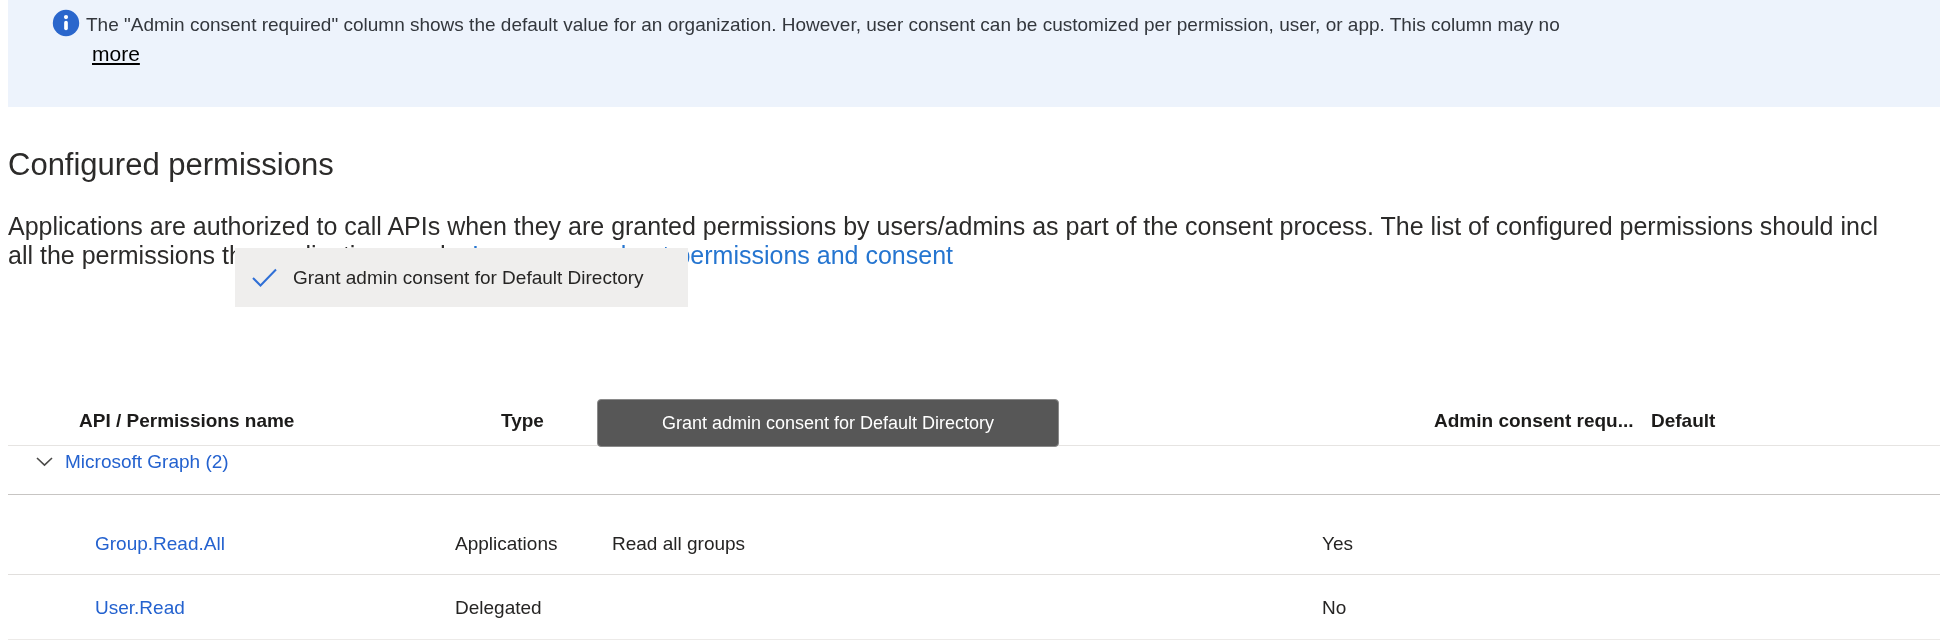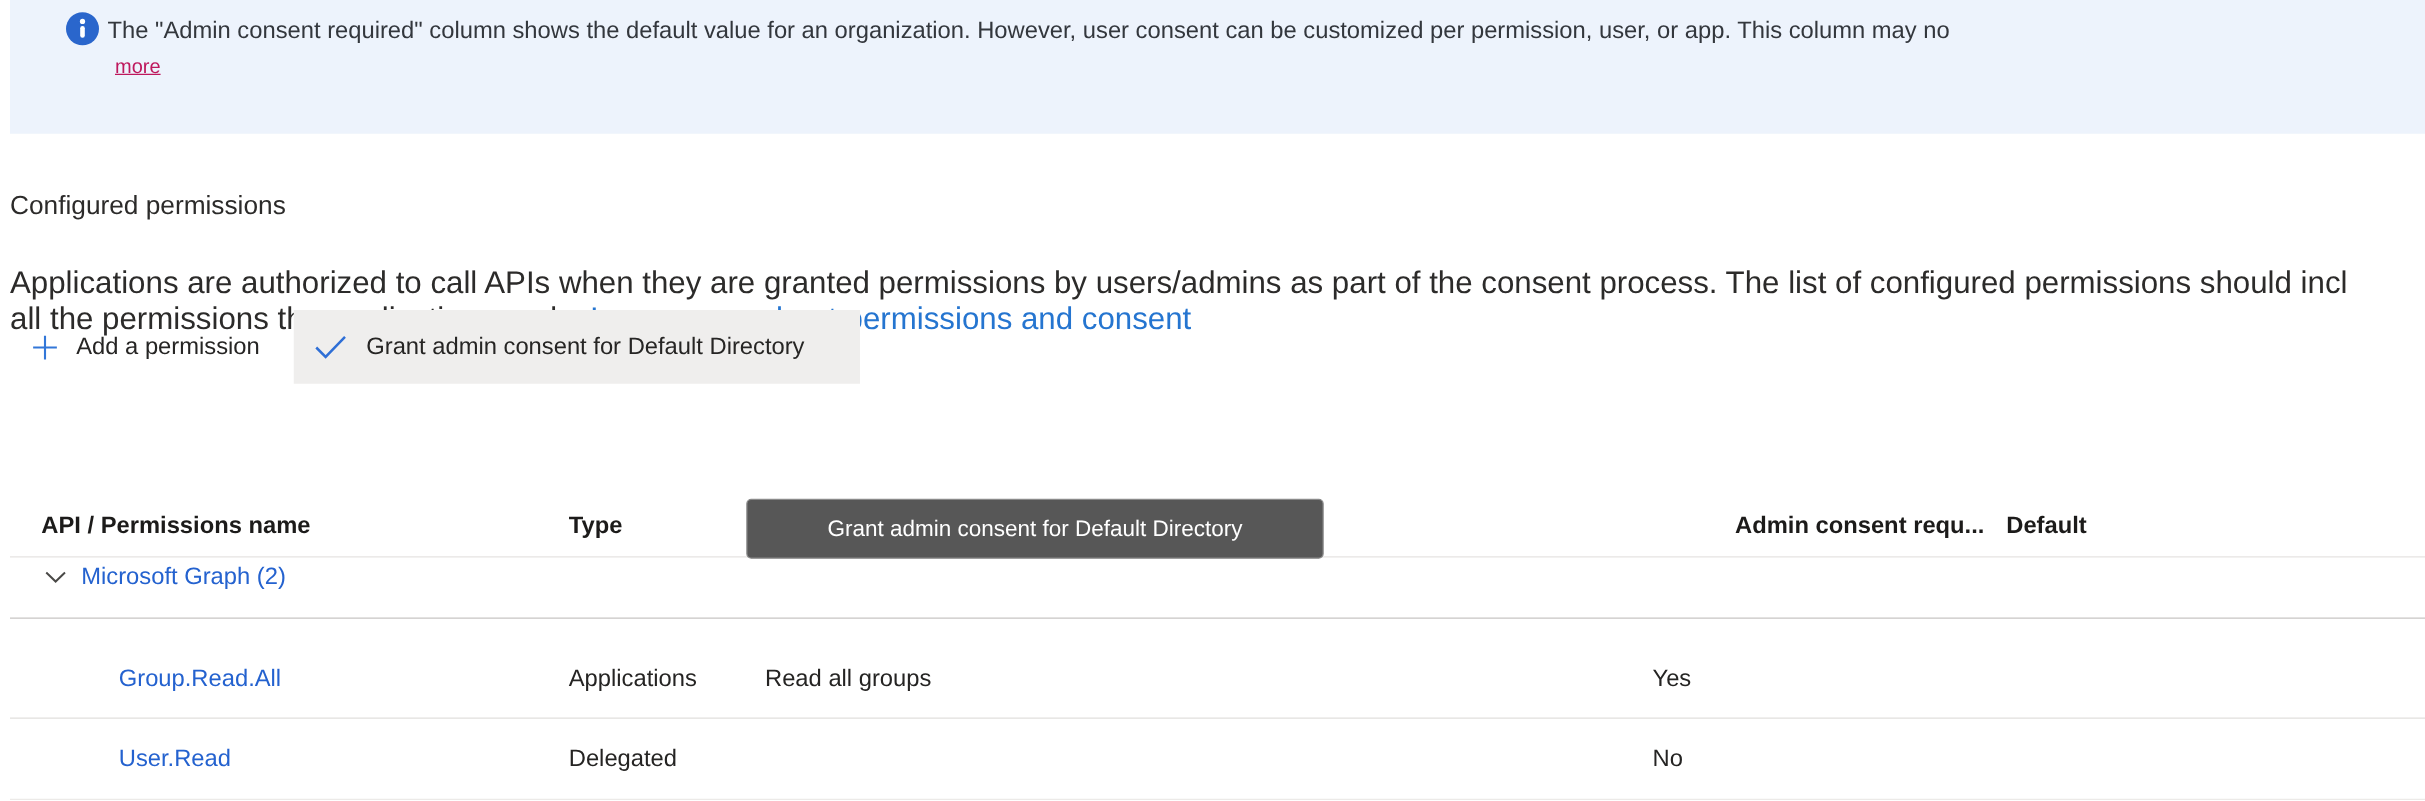--- a/index.html
+++ b/index.html
@@ -14,27 +14,27 @@
     position:absolute;left:8px;top:0;right:0;height:107px;
     background:#edf3fc;
   }
   .info-icon{position:absolute;left:44px;top:9px;width:28px;height:28px;}
   .banner-text{
     position:absolute;left:78px;top:11px;
     font-size:19px;line-height:28px;color:#33373d;white-space:nowrap;
   }
   .more-link{
     position:absolute;left:84px;top:40px;
-    font-size:16px;line-height:28px;color:#be185d;
+    font-size:21px;line-height:28px;color:#000000;
     text-decoration:underline;cursor:pointer;
   }
   
   .section-title{
     position:absolute;left:8px;top:146px;
-    font-size:21px;line-height:38px;font-weight:400;color:#2c2b2a;
+    font-size:31px;line-height:38px;font-weight:400;color:#2c2b2a;
   }
   .desc{
     position:absolute;left:8px;top:212px;
     font-size:25px;line-height:29px;color:#2c2b2a;white-space:nowrap;
   }
   .desc .line{display:block;}
   .text-link{color:#2575d0;cursor:pointer;text-decoration:none;}
   
   .toolbar{position:absolute;left:0;top:248px;height:59px;right:0;}
   .tb-btn{
@@ -48,21 +48,21 @@
   }
   
   .t-row{position:absolute;left:0;right:0;}
   .t-row .divider{position:absolute;left:8px;right:0;bottom:0;height:1px;}
   .cell{
     position:absolute;top:50%;transform:translateY(-50%);
     font-size:19px;color:#252423;white-space:nowrap;
   }
   .thead{top:395px;height:51px;}
   .thead .divider{background:#e6e4e2;}
-  .th{font-weight:700;color:#1c1b1a;}
+  .th{font-weight:700;color:#1c1b1a;margin-left:46px;}
   .row-group{top:428px;height:67px;padding-left:36px;}
   .row-group .divider{background:#c7c5c3;}
   .row-perm1{top:513px;height:62px;}
   .row-perm1 .divider{background:#e1dfdd;}
   .row-perm2{top:575px;height:65px;}
   .row-perm2 .divider{background:#eceae8;}
   .tbl-link{color:#2462cf;cursor:pointer;}
   .group-cell{display:flex;align-items:center;gap:12px;left:36px;}
   .c-api{left:95px;}
   .c-type{left:455px;}
@@ -100,28 +100,20 @@
 <div class="section-title">Configured permissions</div>
 
 <div class="desc">
   <span class="line">Applications are authorized to call APIs when they are granted permissions by users/admins as part of the consent process. The list of configured permissions should incl</span>
   <span class="line">
     <span>all the permissions the application needs. </span><a class="text-link">Learn more about permissions and consent</a>
   </span>
 </div>
 
 <div class="toolbar">
-  <div class="tb-btn btn-add">
-    <span class="icon">
-      <svg width="22" height="22" viewBox="0 0 22 22">
-        <path d="M11 1.5v19M1.5 11h19" stroke="#3277d8" stroke-width="1.7" fill="none"></path>
-      </svg>
-    </span>
-    <span>Add a permission</span>
-  </div>
   <div class="tb-btn btn-grant">
     <span class="icon">
       <svg width="27" height="21" viewBox="0 0 27 21">
         <path d="M2 11l7.5 7.5L25 2.5" fill="none" stroke="#2f6fd6" stroke-width="2"></path>
       </svg>
     </span>
     <span>Grant admin consent for Default Directory</span>
   </div>
 </div>
 

